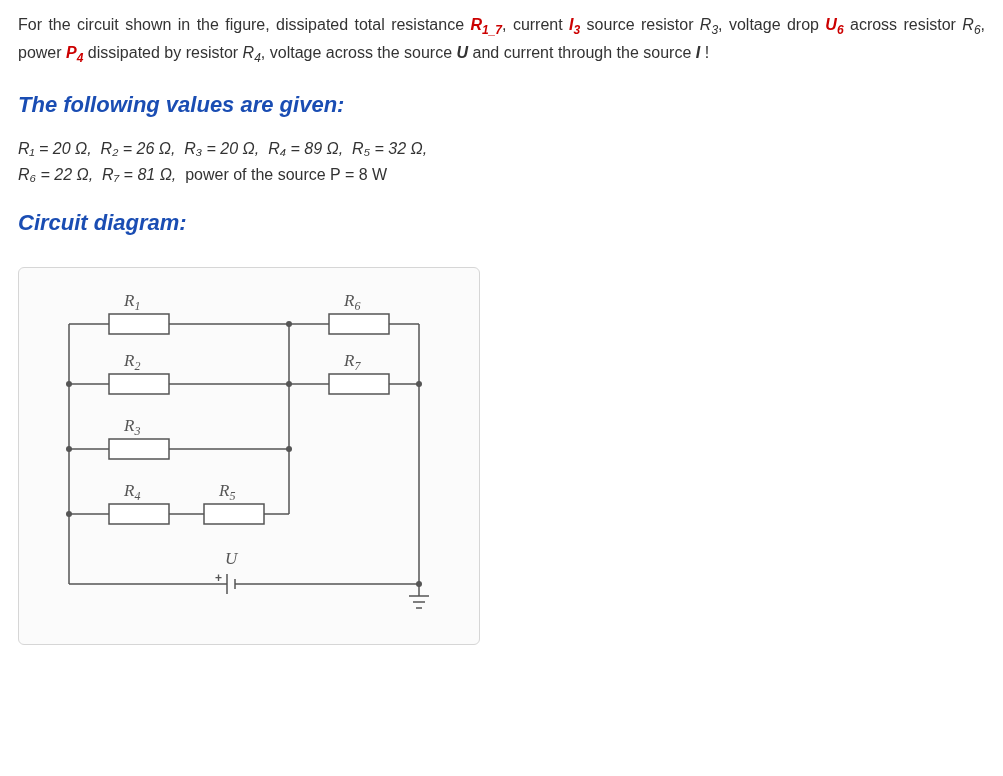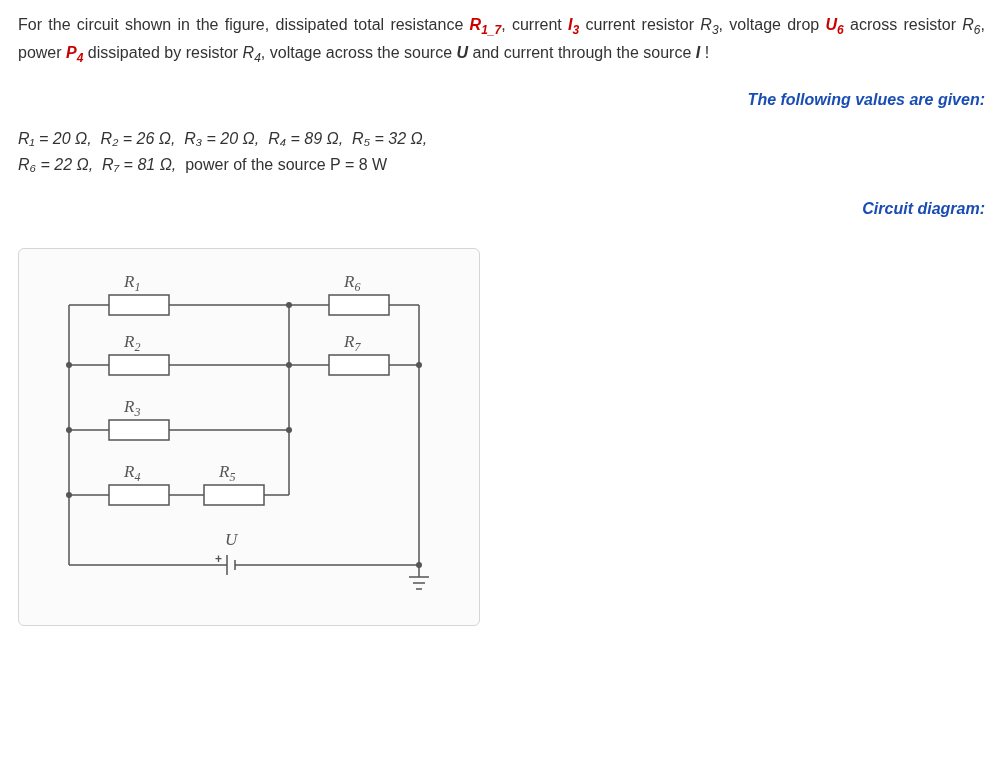--- a/index.html
+++ b/index.html
@@ -15,22 +15,21 @@
     .problem-text {
       text-align: justify;
       margin-bottom: 16px;
     }
     .heading {
       color: #1a4db3;
       font-style: italic;
       font-weight: bold;
       margin-top: 18px;
       margin-bottom: 14px;
-      font-size: 16px;
-      text-align: right;
+      font-size: 22px;
     }
     .given-values {
       margin-bottom: 10px;
     }
     .var { font-style: italic; }
     .sub { font-size: 0.75em; vertical-align: sub; }
     .red { color: #cc0000; font-weight: bold; margin-top: 28px; }
     .bold { font-weight: bold; }
     .circuit-box {
       display: inline-block;
@@ -52,21 +51,21 @@
 </head>
 <body>
 
 
 
 <div class="problem-text">
   <span>For the circuit shown in the figure, dissipated total resistance </span>
   <span class="var red"><span>R</span><span class="sub">1_7</span></span><span>,</span>
   <span> current </span>
   <span class="var red"><span>I</span><span class="sub">3</span></span>
-  <span> current resistor </span>
+  <span> source resistor </span>
   <span class="var"><span>R</span><span class="sub">3</span></span><span>,</span>
   <span> voltage drop </span>
   <span class="var red"><span>U</span><span class="sub">6</span></span>
   <span> across resistor </span>
   <span class="var"><span>R</span><span class="sub">6</span></span><span>,</span>
   <span> power </span>
   <span class="var red"><span>P</span><span class="sub">4</span></span>
   <span> dissipated by resistor </span>
   <span class="var"><span>R</span><span class="sub">4</span></span><span>,</span>
   <span> voltage across the source </span>

